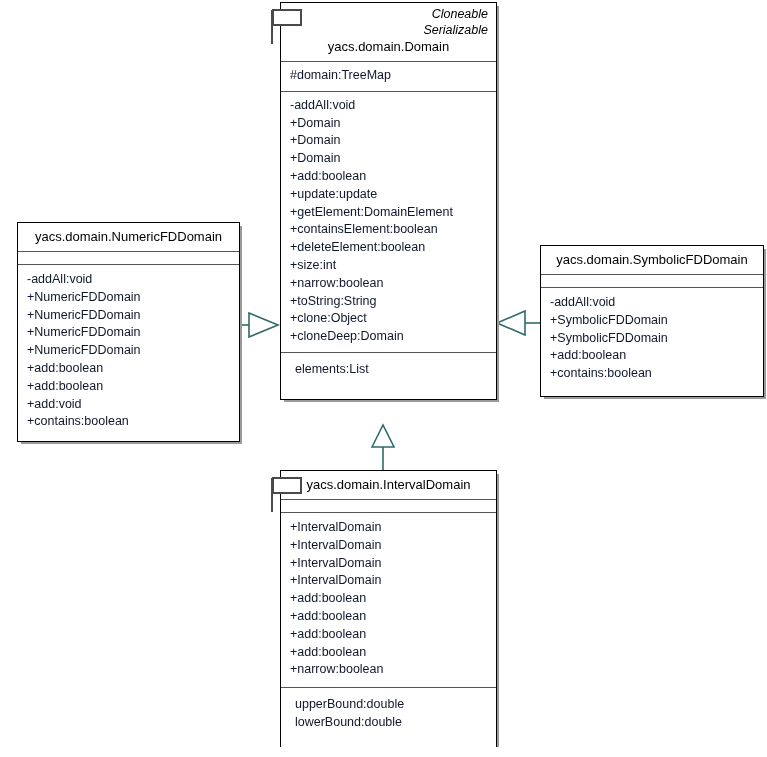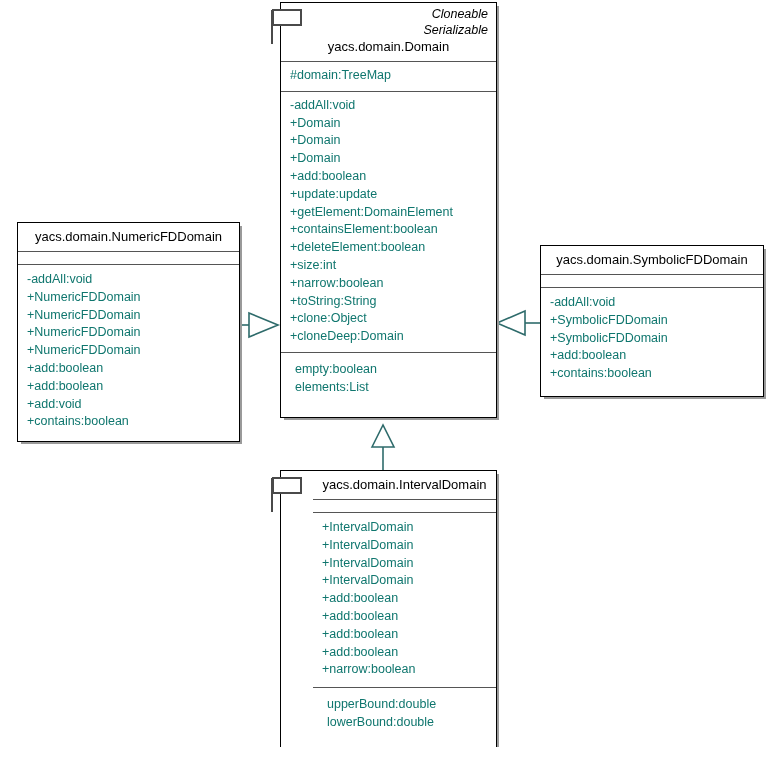--- a/index.html
+++ b/index.html
@@ -53,21 +53,21 @@
     box-sizing: border-box;
     padding: 5px 9px 6px 9px;
     border-bottom: 1px solid #555555;
   }
   .compartment.last { border-bottom: none; }
   .compartment.empty { padding: 0; height: 13px; }
 
   .member {
     font-size: 12.5px;
     line-height: 17.8px;
-    color: #0f766e;
+    color: #0f172a;
     white-space: nowrap;
   }
   .member.indent { padding-left: 5px; }
 
   
   .corner-tab {
     position: absolute;
     width: 26px;
     height: 13px;
     background: #ffffff;
@@ -144,21 +144,20 @@
       <div class="member">+containsElement:boolean</div>
       <div class="member">+deleteElement:boolean</div>
       <div class="member">+size:int</div>
       <div class="member">+narrow:boolean</div>
       <div class="member">+toString:String</div>
       <div class="member">+clone:Object</div>
       <div class="member">+cloneDeep:Domain</div>
     </div>
 
     <div class="compartment last" style="padding-top:8px; padding-bottom:20px;">
-      <div class="member indent">empty:boolean</div>
       <div class="member indent">elements:List</div>
     </div>
   </div>
 
   <div class="uml-class" style="left:17px; top:222px; width:223px;">
     <div class="class-header" style="padding-top:5px;">
       <div class="class-title">yacs.domain.NumericFDDomain</div>
     </div>
 
     <div class="compartment empty"></div>
@@ -186,21 +185,21 @@
     <div class="compartment last" style="padding-top:6px; padding-bottom:13px;">
       <div class="member">-addAll:void</div>
       <div class="member">+SymbolicFDDomain</div>
       <div class="member">+SymbolicFDDomain</div>
       <div class="member">+add:boolean</div>
       <div class="member">+contains:boolean</div>
     </div>
   </div>
 
   <div class="corner-tab-stem" style="left:271px; top:478px; height:34px;"></div>
-  <div class="uml-class" style="left:280px; top:470px; width:217px;padding-left:32px;">
+  <div class="uml-class" style="left:280px; top:470px; width:217px;">
     <div class="corner-tab"></div>
 
     <div class="class-header" style="padding-top:5px;">
       <div class="class-title">yacs.domain.IntervalDomain</div>
     </div>
 
     <div class="compartment empty"></div>
 
     <div class="compartment" style="padding-top:6px; padding-bottom:8px;">
       <div class="member">+IntervalDomain</div>

